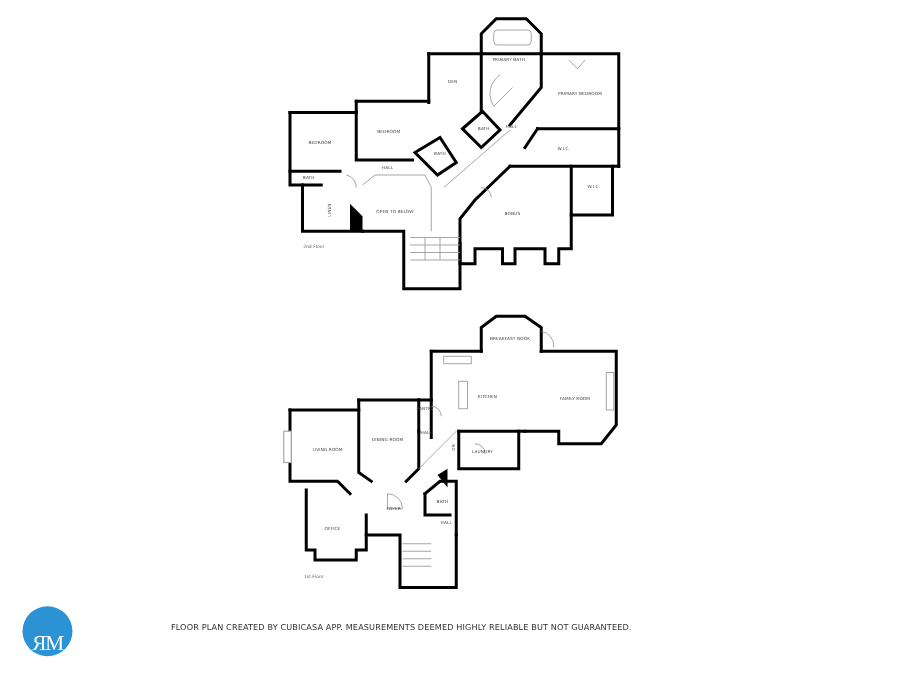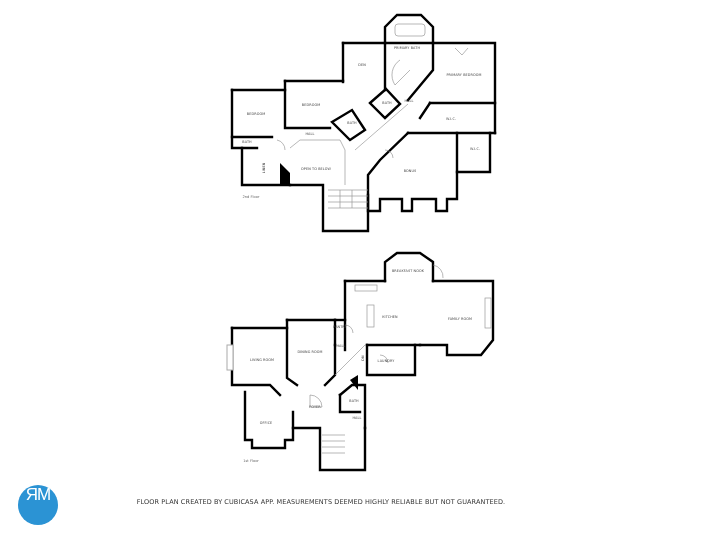--- a/index.html
+++ b/index.html
@@ -4,21 +4,21 @@
 <style>
   html, body { margin:0; padding:0; background:#ffffff; }
   body { width:720px; height:540px; position:relative; overflow:hidden; font-family:"DejaVu Sans", sans-serif; }
   svg.plan { position:absolute; left:0; top:0; }
   .wall { stroke:#000; stroke-width:2.4; fill:none; stroke-linecap:square; }
   .thin { stroke:#999; stroke-width:0.7; fill:none; }
   .door { stroke:#888; stroke-width:0.6; fill:none; }
   .win { stroke:#aaa; stroke-width:1; fill:#fff; }
   .label { position:absolute; font-size:3.4px; color:#444; letter-spacing:0.1px; white-space:nowrap; transform:translate(-50%,-50%); text-transform:uppercase; }
   .floor-label { position:absolute; font-size:3.6px; color:#666; white-space:nowrap; transform:translate(-50%,-50%); }
-  .logo { position:absolute; left:18px; top:485px; width:40px; height:40px; border-radius:50%; background:#2b93d4; color:#fff; font-family:Liberation Sans, sans-serif; font-size:17px; display:flex; align-items:flex-start; justify-content:center; letter-spacing:-1px; }
+  .logo { position:absolute; left:18px; top:485px; width:40px; height:40px; border-radius:50%; background:#2b93d4; color:#fff; font-family:Liberation Serif, serif; font-size:17px; display:flex; align-items:flex-end; justify-content:center; letter-spacing:-1px; }
   .footer { position:absolute; left:0; width:578px; top:498px; text-align:center; font-size:6.5px; color:#333; letter-spacing:0.1px;padding-left:32px; }
 </style>
 </head>
 <body>
 
 <svg class="plan" width="720" height="540" viewBox="0 0 720 540">
 
   <g>
 
     <polyline class="wall" points="385,43 385,27 397,15 421,15 433,27 433,43"></polyline>

